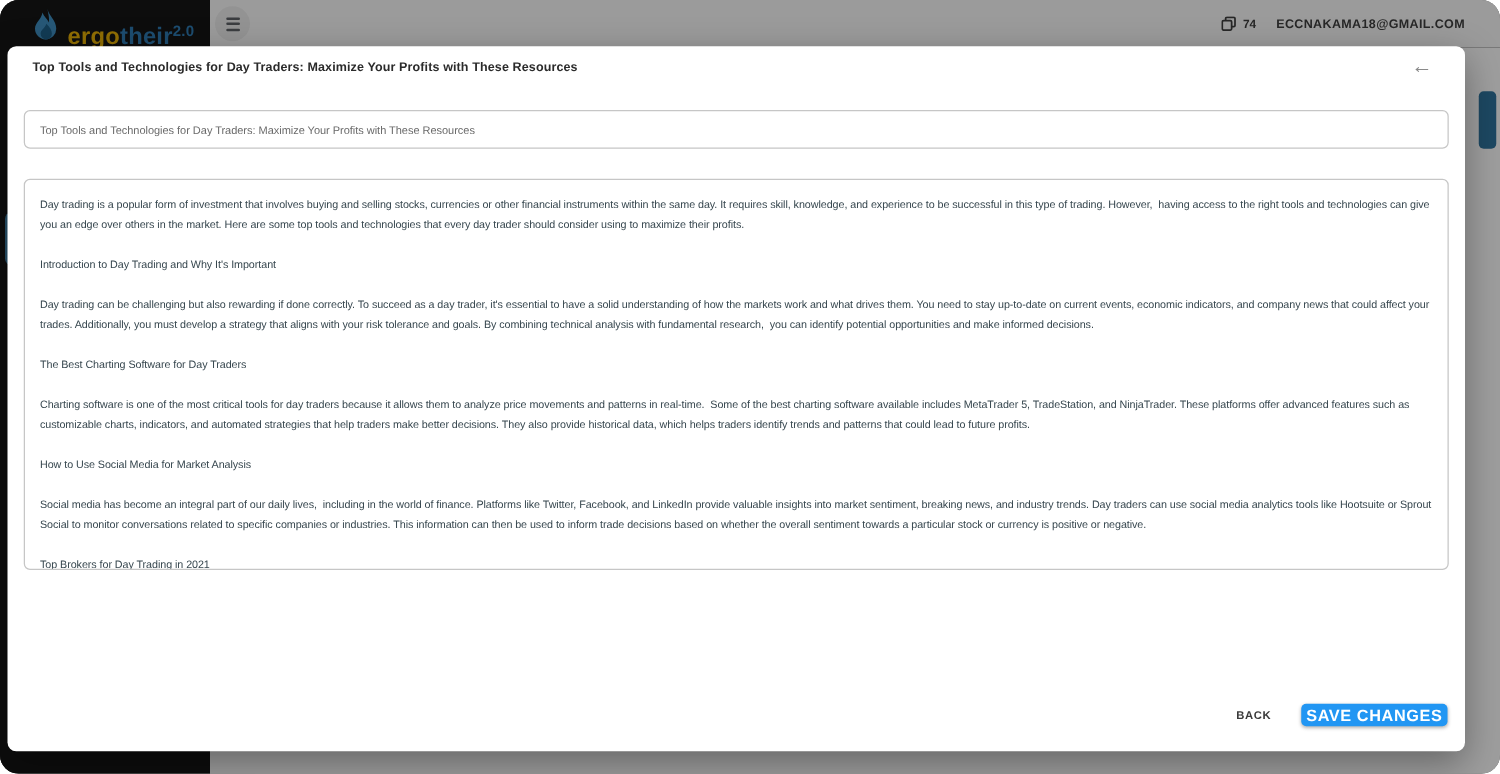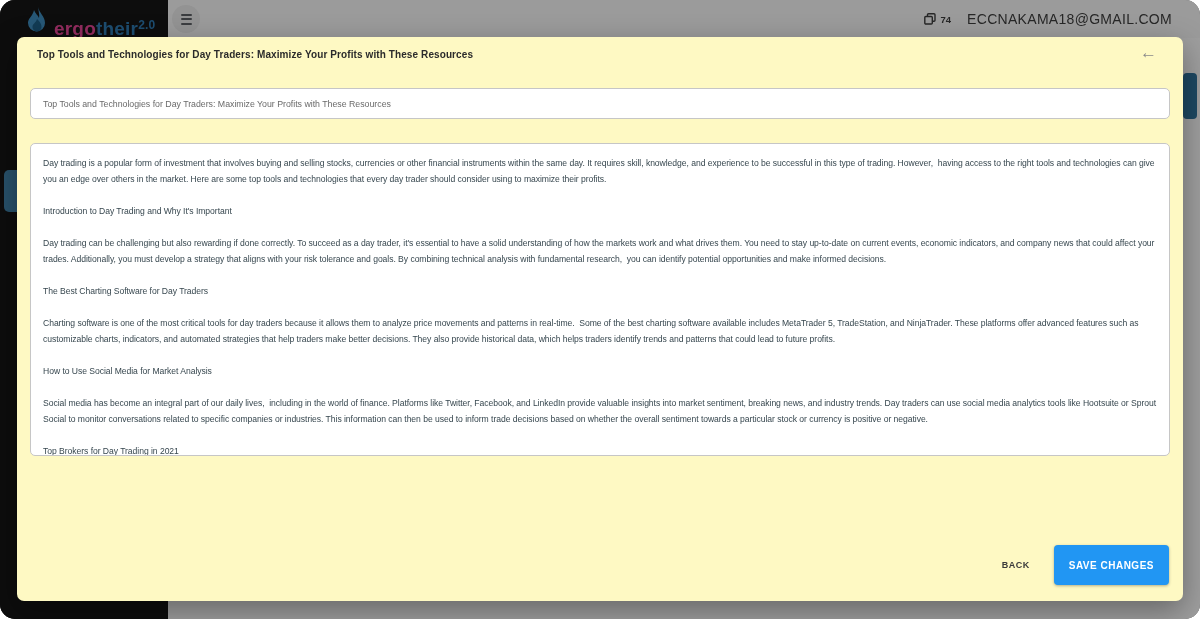--- a/index.html
+++ b/index.html
@@ -6,64 +6,64 @@
   html,body { background:#ffffff; font-family:"Liberation Sans", sans-serif; }
   .screen { position:relative; width:1200px; height:619px; background:#141414;
             border-radius:15px; overflow:hidden; }
 
   
   .app { position:absolute; inset:0; }
   .sidebar { position:absolute; left:0; top:0; width:168px; height:100%; background:#161616; }
   .logo { position:absolute; left:24px; top:7px; display:flex; align-items:flex-start; gap:4px; }
   .logo-flame { width:26px; height:30px; }
   .logo-text { font-size:19px; font-weight:700; letter-spacing:0.2px; margin-top:11px; white-space:nowrap; }
-  .logo-prefix { color:#ec4899; }
+  .logo-prefix { color:#eab308; }
   .logo-suffix { color:#2f7cb5; }
   .logo-version { color:#2f7cb5; font-size:12px; font-weight:700; vertical-align:6px;margin-top:32px; }
   .sidebar-active { position:absolute; left:4px; top:170px; width:26px; height:42px;
                     background:#4285ad; border-radius:5px; cursor:pointer; }
 
   .navbar { position:absolute; left:168px; right:0; top:0; height:38px; background:#fbfbfb; }
   .hamburger { position:absolute; left:4px; top:5px; width:28px; height:28px; border-radius:50%;
                background:#ededed; border:none; display:flex; flex-direction:column; gap:2.5px;
                align-items:center; justify-content:center; cursor:pointer; }
   .hamburger i { display:block; width:11px; height:2px; background:#5f6368; border-radius:1px; }
   .nav-right { position:absolute; right:28px; top:0; height:38px; display:flex; align-items:center; gap:16px; }
   .pages { display:flex; align-items:center; gap:5px; color:#3f3f3f; font-size:9.5px; font-weight:700;
            background:none; border:none; cursor:pointer; font-family:inherit; }
-  .email { font-size:14px; font-weight:400; color:#3f3f3f; letter-spacing:0.3px;
+  .email { font-size:10px; font-weight:700; color:#3f3f3f; letter-spacing:0.3px;
            background:none; border:none; cursor:pointer; font-family:inherit;text-align:right; }
   .content-bg { position:absolute; left:168px; top:38px; right:0; bottom:0; background:#ffffff; }
   .right-tab { position:absolute; right:3px; top:73px; width:14px; height:46px;
                background:#30759e; border-radius:4px; cursor:pointer; }
 
   
   .backdrop { position:absolute; inset:0; background:rgba(0,0,0,0.38); }
 
   
-  .modal { position:absolute; left:17px; top:37px; width:1166px; height:564px; background:#fef9c3;
+  .modal { position:absolute; left:6px; top:37px; width:1166px; height:564px; background:#ffffff;
            border-radius:7px; box-shadow:0 10px 30px rgba(0,0,0,0.35); }
   .modal-title { position:absolute; left:20px; top:12px; font-size:10px; font-weight:700;
                  color:#2b2b2b; letter-spacing:0.1px; }
   .back-btn { position:absolute; right:26px; top:7px; background:none; border:none; cursor:pointer;
               color:#8a8a8a; font-size:17px; line-height:1; font-family:inherit; }
   .title-input { position:absolute; left:13px; top:51px; width:1140px; height:31px;
                  border:1px solid #c6c6c6; border-radius:5px; padding:0 12px;
                  font-size:8.8px; color:#6a6a6a; font-family:inherit; letter-spacing:-0.02px;
                  outline:none; background:#fff; }
   .body-textarea { position:absolute; left:13px; top:106px; width:1140px; height:313px;
                    border:1px solid #c6c6c6; border-radius:5px; padding:11px 12px;
                    font-size:8.6px; letter-spacing:-0.05px; line-height:16px; color:#37474f;
                    font-family:inherit; resize:none; outline:none; overflow:hidden;
                    white-space:pre-wrap; background:#fff; }
   .modal-footer { position:absolute; right:14px; bottom:16px; display:flex; align-items:center; gap:10px; }
   .btn-back { background:none; border:none; color:#3a3a3a; font-size:9px; font-weight:700;
               letter-spacing:0.5px; padding:8px 14px; cursor:pointer; font-family:inherit; }
-  .btn-save { background:#2196f3; border:none; color:#ffffff; font-size:10px; font-weight:700;
-              letter-spacing:0.5px; height:40px; padding:0 15px; border-radius:4px; cursor:pointer;
+  .btn-save { background:#2196f3; border:none; color:#ffffff; font-size:13px; font-weight:700;
+              letter-spacing:0.5px; height:18px; padding:0 4px; border-radius:4px; cursor:pointer;
               box-shadow:0 1px 3px rgba(0,0,0,0.3); font-family:inherit; }
 </style>
 </head>
 <body>
 
 <div class="screen">
 
   <div class="app">
     <div class="content-bg"></div>
 

